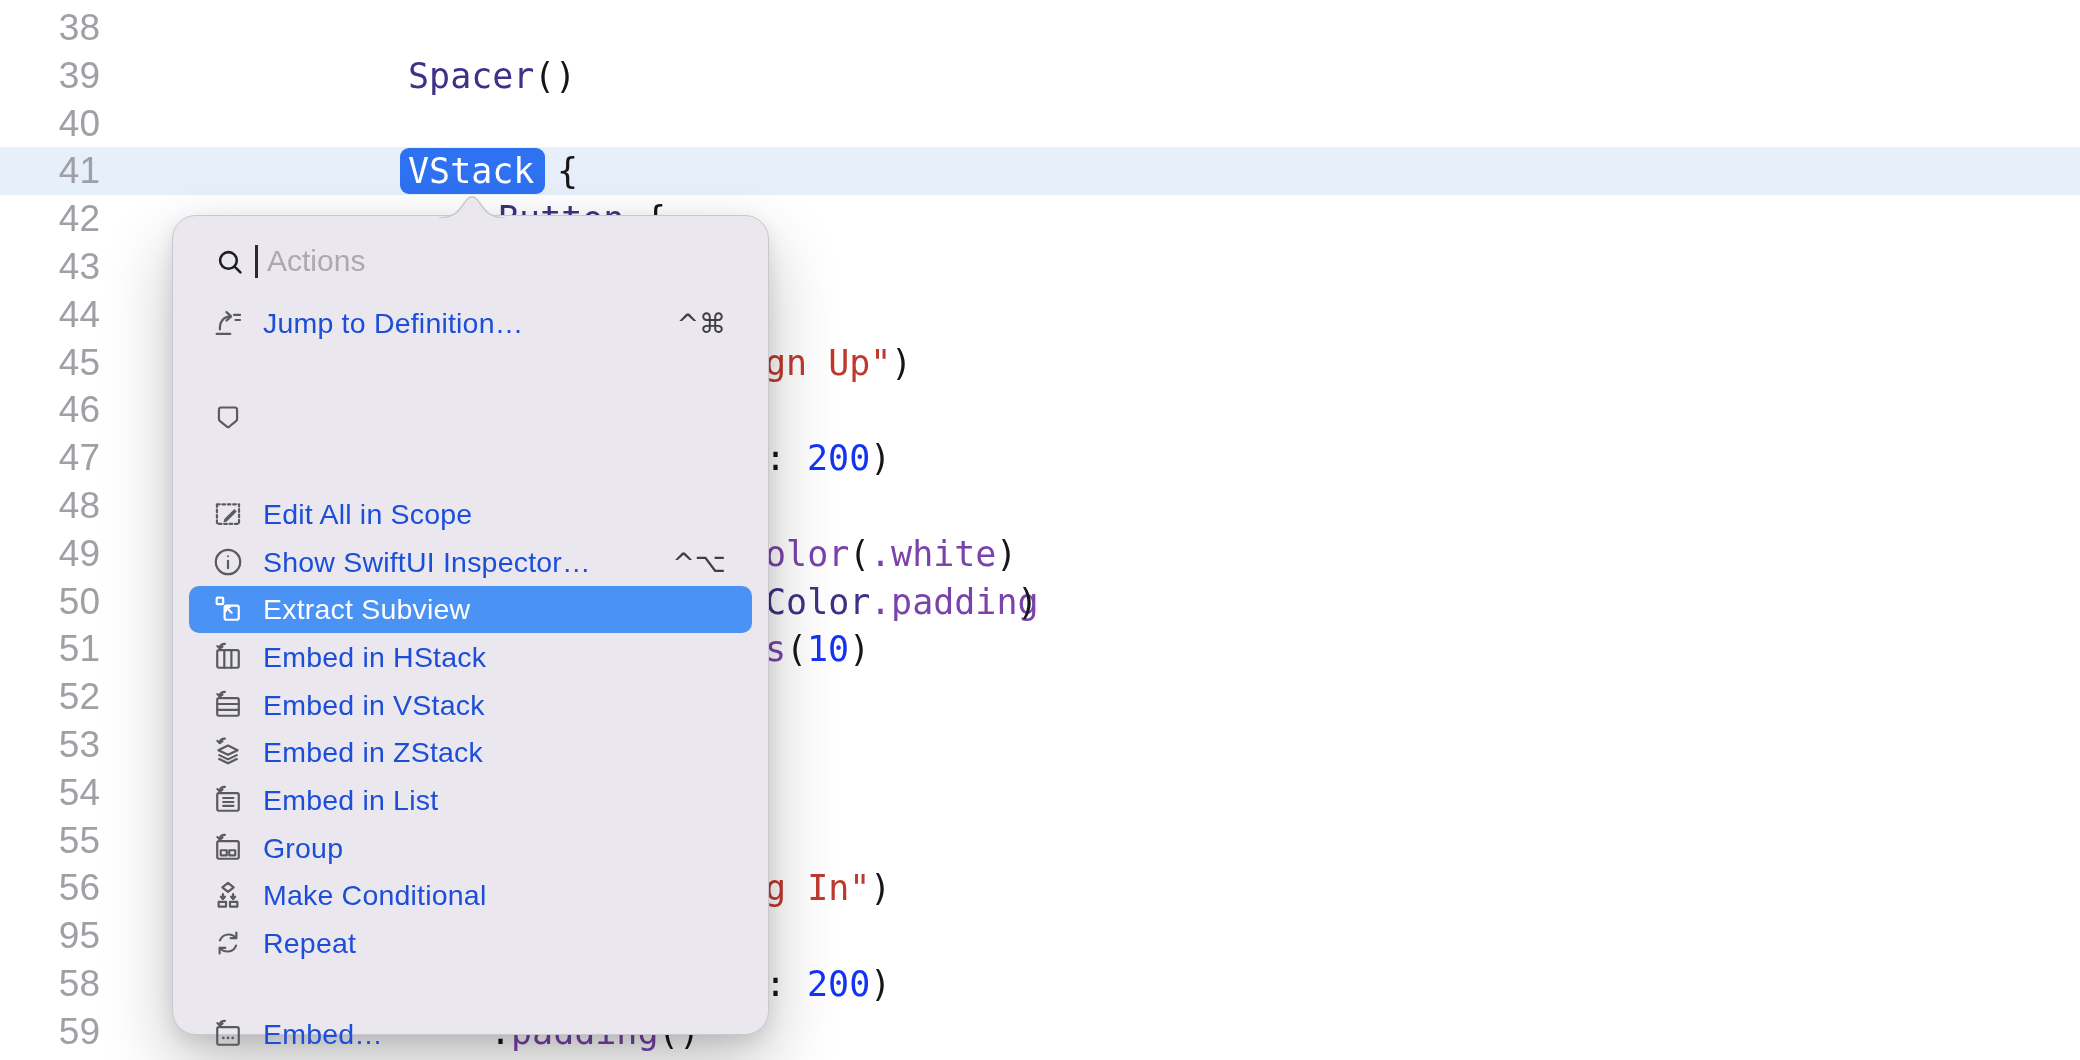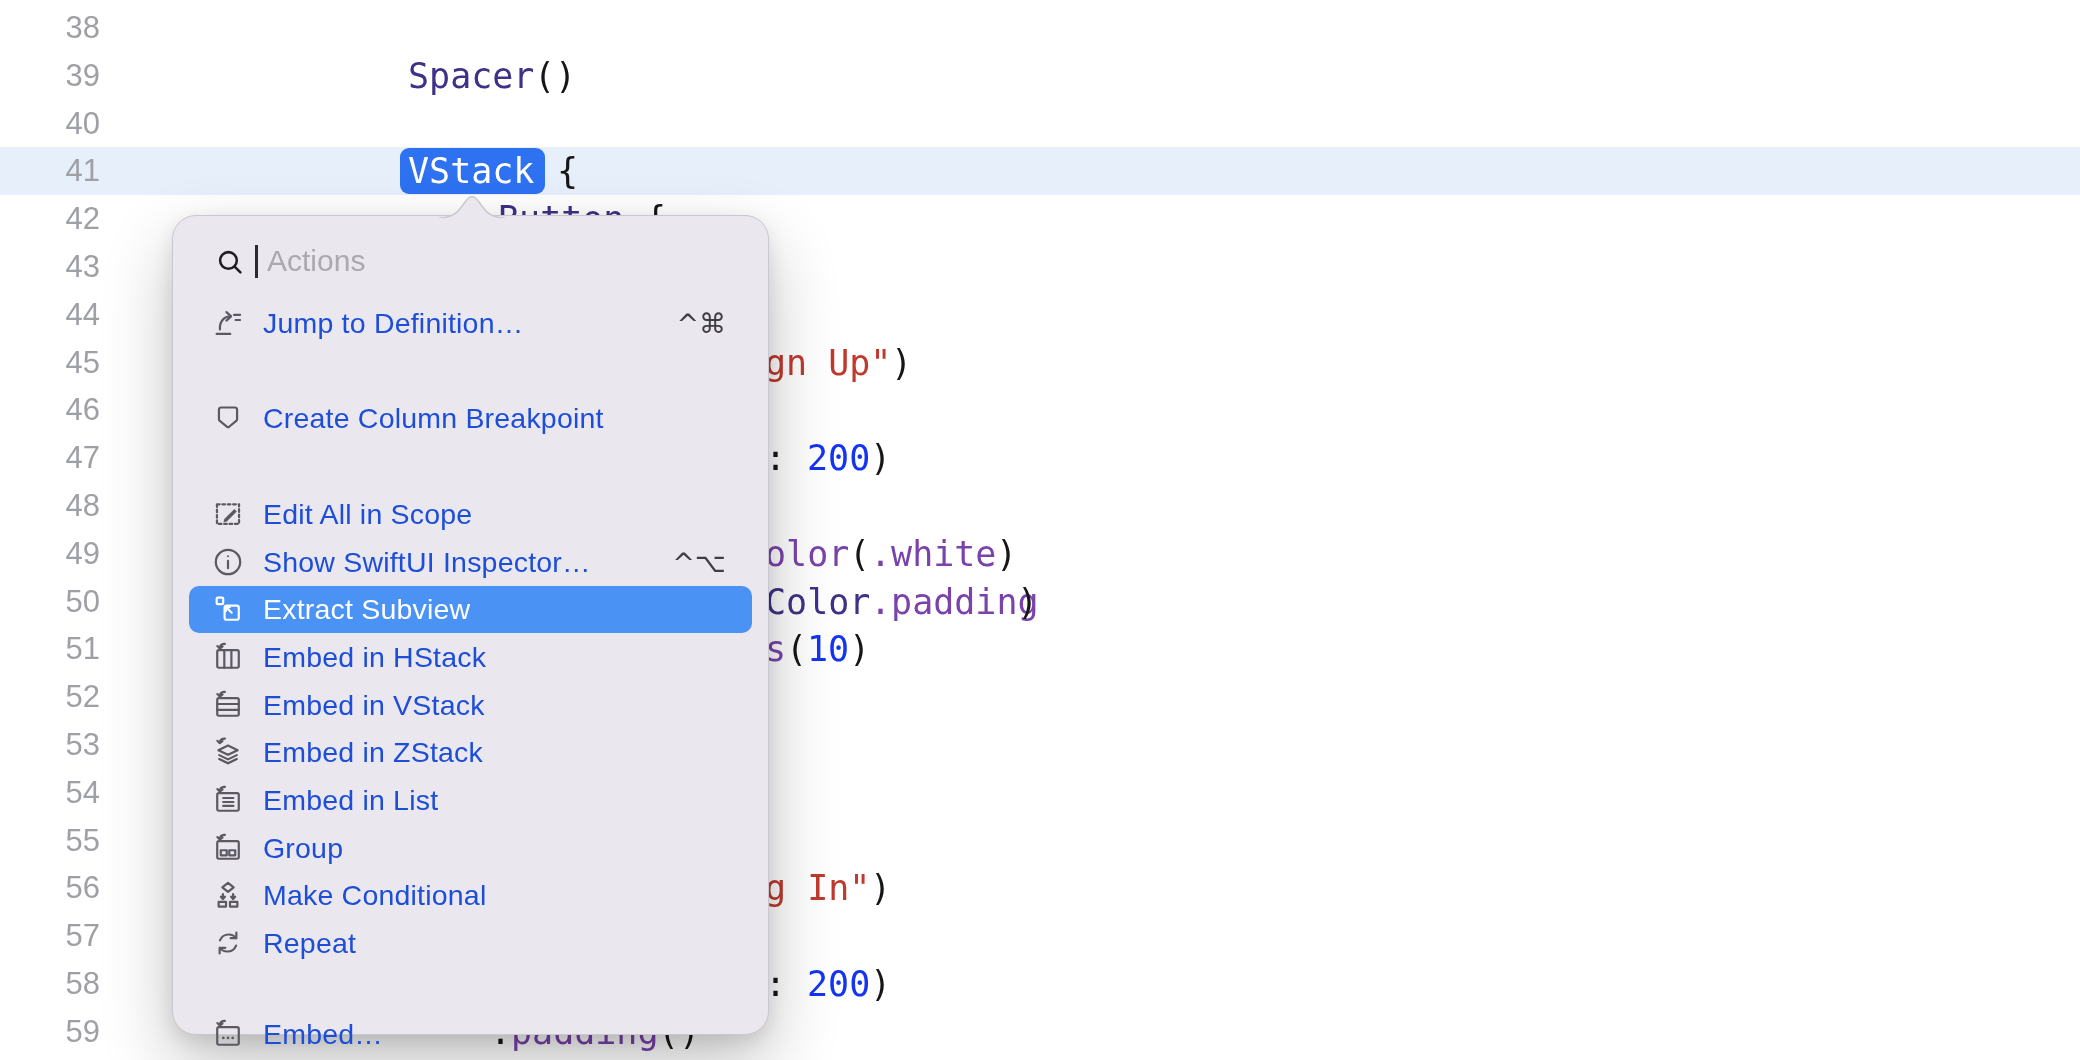--- a/index.html
+++ b/index.html
@@ -8,21 +8,21 @@
     background:#ffffff;font-family:"Liberation Sans",sans-serif;
     -webkit-font-smoothing:antialiased;
   }
   
   #editor{position:absolute;inset:0;}
   .line-highlight{
     position:absolute;left:0;width:2080px;height:48px;background:#E7EFFB;z-index:0;
   }
   .gnum{
     position:absolute;left:0;width:100px;height:48px;line-height:48px;
-    text-align:right;color:#9EA0A6;font-size:31px;z-index:1;
+    text-align:right;color:#9EA0A6;font-size:37px;z-index:1;
   }
   .seg{
     position:absolute;height:48px;line-height:48px;white-space:pre;
     font-family:"DejaVu Sans Mono",monospace;font-size:35px;z-index:2;
   }
   .seg.plain{color:#161618;}
   .seg.type{color:#3E3187;}
   .seg.member{color:#7A43AC;}
   .seg.string{color:#C0392E;}
   .seg.number{color:#1434F4;}
@@ -111,21 +111,21 @@
     <span class="seg plain" style="left: 786px; top: 625.4px;">(</span>
     <span class="seg number" style="left: 807px; top: 625.4px;">10</span>
     <span class="seg plain" style="left: 849px; top: 625.4px;">)</span>
     <div class="gnum" style="top: 673.2px;">52</div>
     <div class="gnum" style="top: 721px;">53</div>
     <div class="gnum" style="top: 768.8px;">54</div>
     <div class="gnum" style="top: 816.6px;">55</div>
     <div class="gnum" style="top: 864.4px;">56</div>
     <span class="seg string" style="left: 765px; top: 864.4px;">g In"</span>
     <span class="seg plain" style="left: 870px; top: 864.4px;">)</span>
-    <div class="gnum" style="top: 912.2px;">57</div>
+    <div class="gnum" style="top: 912.2px;">95</div>
     <div class="gnum" style="top: 960px;">58</div>
     <span class="seg plain" style="left: 765px; top: 960px;">:</span>
     <span class="seg number" style="left: 807px; top: 960px;">200</span>
     <span class="seg plain" style="left: 870px; top: 960px;">)</span>
     <div class="gnum" style="top: 1007.8px;">59</div>
     <span class="seg plain" style="left: 490px; top: 1007.8px;">.</span>
     <span class="seg member" style="left: 511px; top: 1007.8px;">padding</span>
     <span class="seg plain" style="left: 658px; top: 1007.8px;">()</span>
   </div>
 
@@ -147,21 +147,20 @@
           <path d="M10.9 4.3l3.3 3-3.3 3"></path>
           <path d="M16.3 6.3h4.2M17.3 9.9h3.2"></path>
         </svg></span>
       <span class="mi-label">Jump to Definition…</span>
       <span class="mi-shortcut">^⌘</span>
     </div>
     <div class="menu-item" style="top: 178.9px;">
       <span class="mi-icon"><svg viewBox="0 0 24 24">
           <path d="M5.6 6.2c0-.9.7-1.6 1.6-1.6h9.6c.9 0 1.6.7 1.6 1.6v6.6c0 .5-.2.9-.6 1.2l-5 4.2c-.4.3-1 .3-1.4 0l-5.2-4.2c-.4-.3-.6-.7-.6-1.2z"></path>
         </svg></span>
-      <span class="mi-label">Create Column Breakpoint</span>
     </div>
     <div class="menu-item" style="top: 274.3px;">
       <span class="mi-icon"><svg viewBox="0 0 24 24">
           <rect x="4.2" y="5.2" width="15.6" height="13.8" stroke-dasharray="1.9 1.9"></rect>
           <path d="M9.4 15.6l7.1-7.1 1.7 1.7-7.1 7.1-2.3.6z" fill="currentColor" stroke="none"></path>
         </svg></span>
       <span class="mi-label">Edit All in Scope</span>
     </div>
     <div class="menu-item" style="top: 322px;">
       <span class="mi-icon"><svg viewBox="0 0 24 24">

